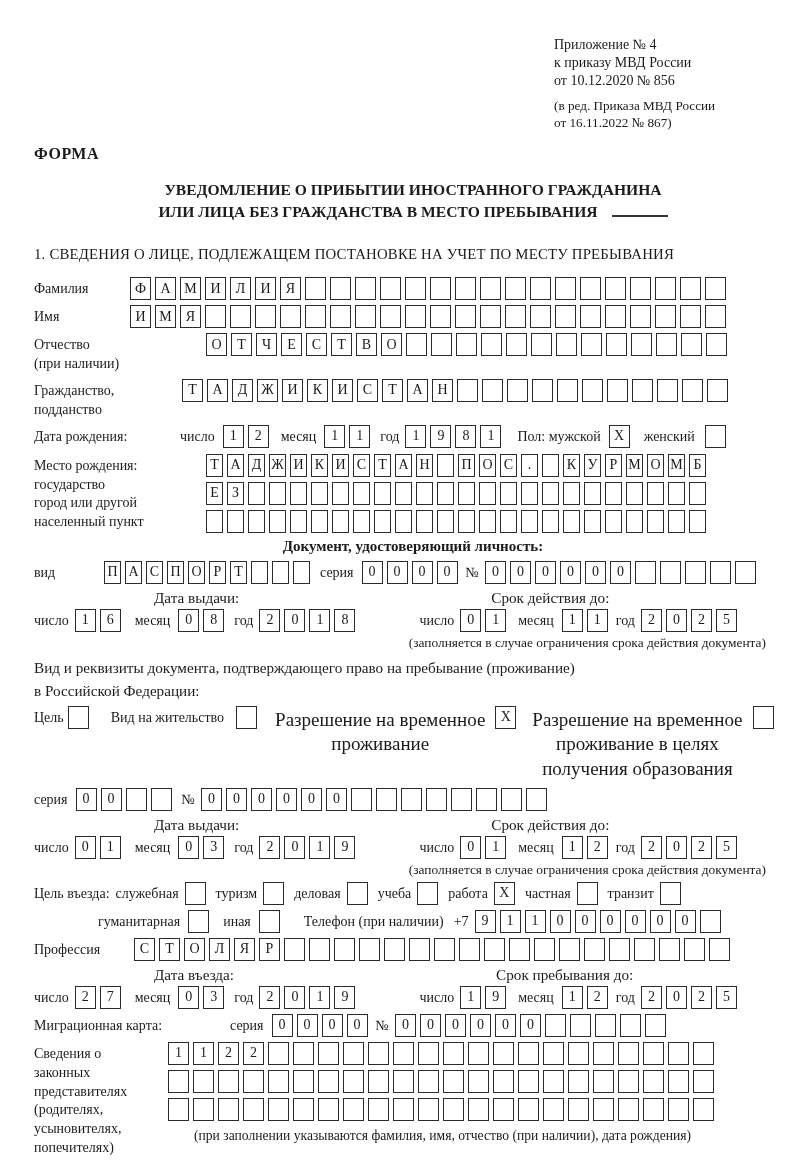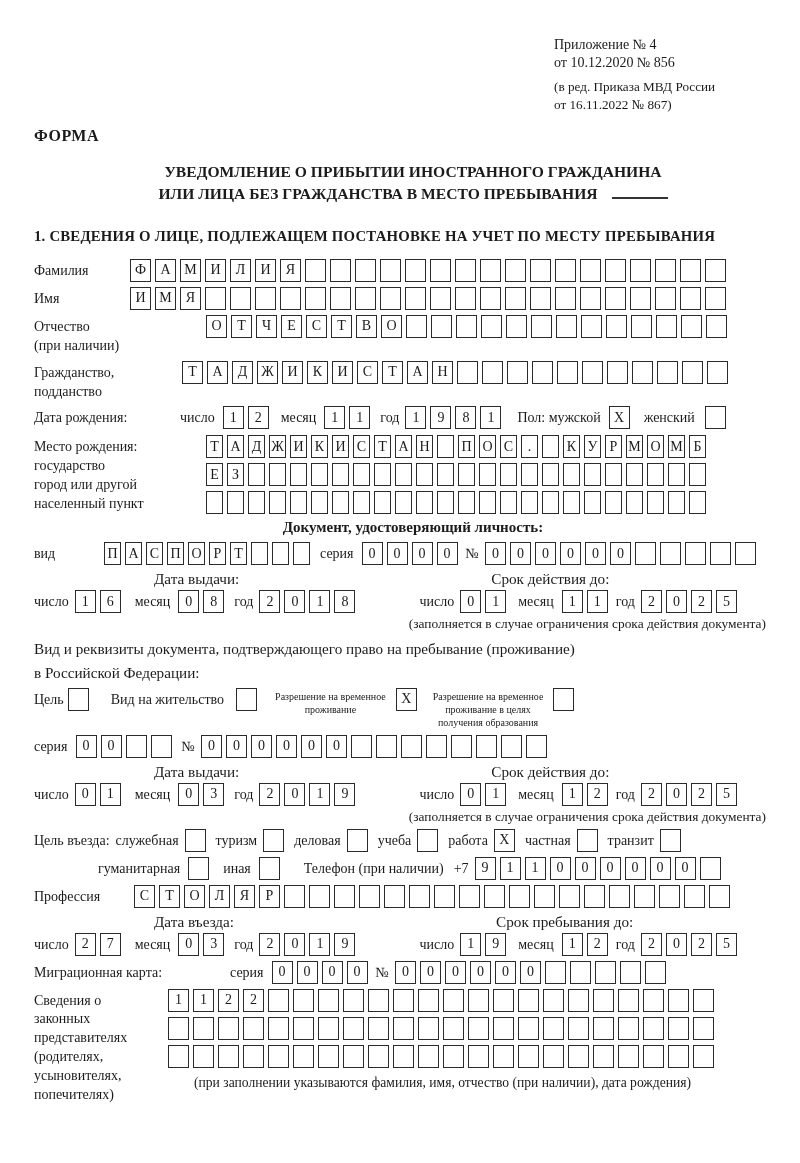--- a/index.html
+++ b/index.html
@@ -6,44 +6,45 @@
   body{width:800px;font-family:"Liberation Serif", serif;color:#1b1b1b;}
   .page{width:800px;height:1163px;box-sizing:border-box;padding:36px 8px 10px 34px;overflow:hidden;background:#fff;}
 
   
   .appendix{margin-left:520px;font-size:14px;line-height:1.3;}
   .revision{margin-left:520px;font-size:13.2px;line-height:1.3;margin-top:6px;}
   .form-word{text-align:left;padding-right:30px;font-weight:bold;font-size:16px;margin-top:14px;letter-spacing:.5px;}
 
   .title{text-align:center;font-weight:bold;font-size:15.6px;line-height:1.45;margin-top:16px;}
   .t-underline{display:inline-block;width:56px;border-bottom:2px solid #333;margin-left:14px;vertical-align:baseline;height:14px;}
-  .section-heading{font-weight:bold;font-size:14.8px;margin-top:22px;margin-bottom:14px;letter-spacing:.2px;white-space:nowrap;}
+  .section-heading{font-weight:normal;font-size:14.8px;margin-top:22px;margin-bottom:14px;letter-spacing:.2px;white-space:nowrap;}
 
   
   .r{display:flex;align-items:flex-start;margin-bottom:5px;flex-wrap:nowrap;}
   .lb{flex:none;font-size:14px;padding-top:3px;line-height:1.35;}
   .cells{display:inline-flex;flex:none;flex-wrap:nowrap;gap:4px;}
   .cell{flex:none;width:19px;height:21px;border:1.6px solid #2b2b2b;display:inline-flex;align-items:center;justify-content:center;font-size:14px;background:#fff;}
   .sm .cell{width:15px;}
   .stack{display:flex;flex-direction:column;gap:5px;}
   .txt{font-size:15.2px;padding-top:3px;line-height:1.35;}
   .heading-c{text-align:center;font-weight:bold;font-size:15px;margin:2px 0 6px 0;}
   .datelabels{display:flex;font-size:15.2px;margin:1px 0 2px 0;}
   .footnote{font-size:13.4px;text-align:right;padding-right:26px;margin:-2px 0 4px 0;}
   .center-note{font-size:13.6px;margin-top:2px;padding-left:150px;}
-  .multi{font-size:10px;line-height:1.3;text-align:center;font-family:Liberation Serif, serif;}
+  .multi{font-size:19px;line-height:1.3;text-align:center;font-family:Liberation Serif, serif;}
   .nw{white-space:nowrap;}
 </style>
 </head>
 <body>
 
 <div class="page">
 
   <div class="appendix">
     <div>Приложение № 4</div>
+    <div>к приказу МВД России</div>
     <div>от 10.12.2020 № 856</div>
   </div>
   <div class="revision">
     <div>(в ред. Приказа МВД России</div>
     <div>от 16.11.2022 № 867)</div>
   </div>
   <div class="form-word">ФОРМА</div>
 
   <div class="title">
     <div>УВЕДОМЛЕНИЕ О ПРИБЫТИИ ИНОСТРАННОГО ГРАЖДАНИНА</div>

